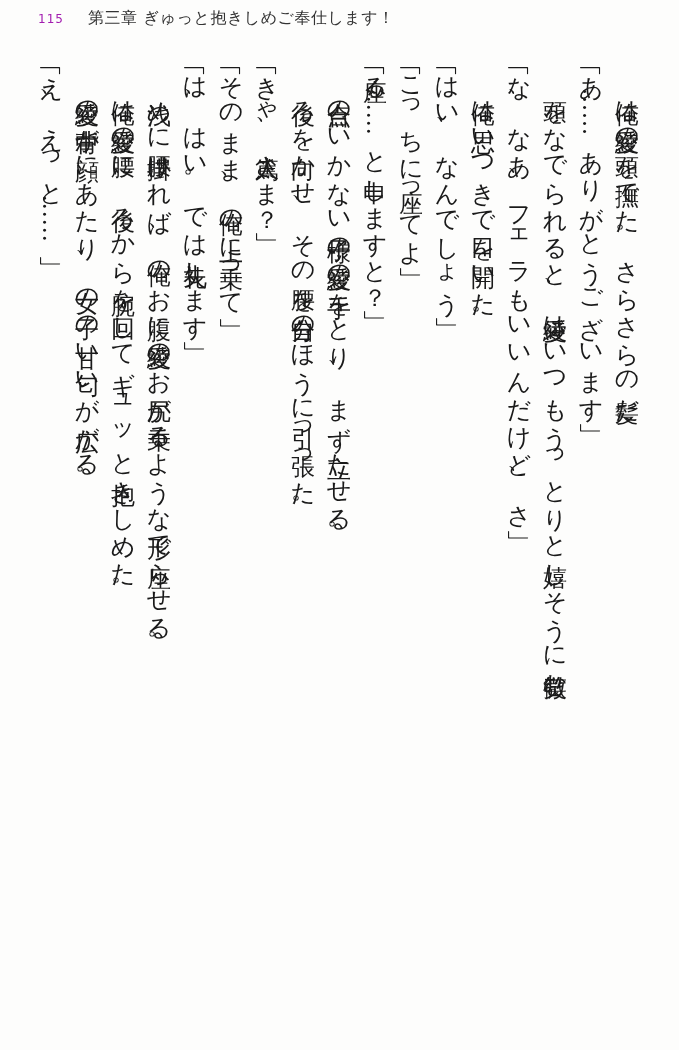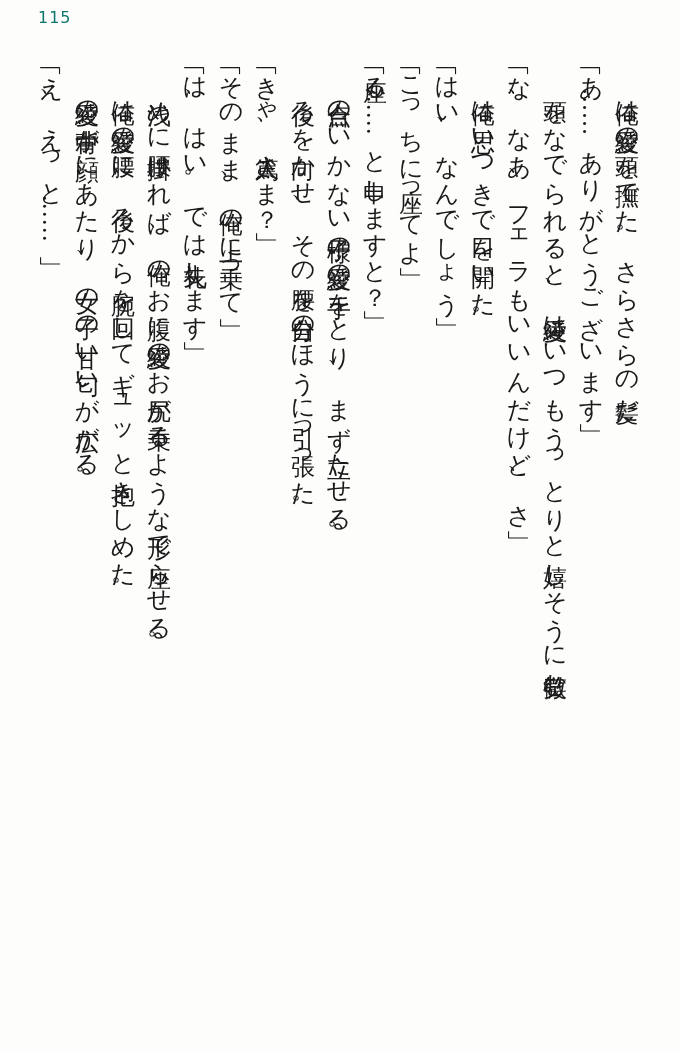--- a/index.html
+++ b/index.html
@@ -19,23 +19,23 @@
     top: 8px;
     left: 38px;
     display: flex;
     align-items: baseline;
     gap: 24px;
     font-family: "DejaVu Sans", sans-serif;
     color: #2b2b2b;
     white-space: nowrap;
   }
   .page-number {
-    font-size: 16px;
+    font-size: 12px;
     letter-spacing: 1px;
-    color: #0f766e;
+    color: #a21caf;
   }
   .chapter-title {
     font-size: 16px;
     letter-spacing: 0.5px;
     color: #333;
   }
   .text-body {
     position: absolute;
     top: 60px;
     right: 34px;
@@ -56,20 +56,21 @@
     text-indent: 1em;
   }
 </style>
 </head>
 <body>
 
 <div class="page-root">
 
   <div class="page-header">
     <span class="page-number">115</span>
+    <span class="chapter-title">第三章 ぎゅっと抱きしめご奉仕します！</span>
   </div>
 
   <div class="text-body" id="textBody">
       <p class="para indent">俺は綾愛の頭を撫でた。さらさらの髪だ。</p>
       <p class="para">「あ……ありがとうございます」</p>
       <p class="para indent">頭をなでられると、綾愛はいつもうっとりと嬉しそうに微笑む。</p>
       <p class="para">「な、なあ、フェラもいいんだけど、さ」</p>
       <p class="para indent">俺は思いつきで口を開いた。</p>
       <p class="para">「はい、なんでしょう」</p>
       <p class="para">「こっちに座ってよ」</p>

